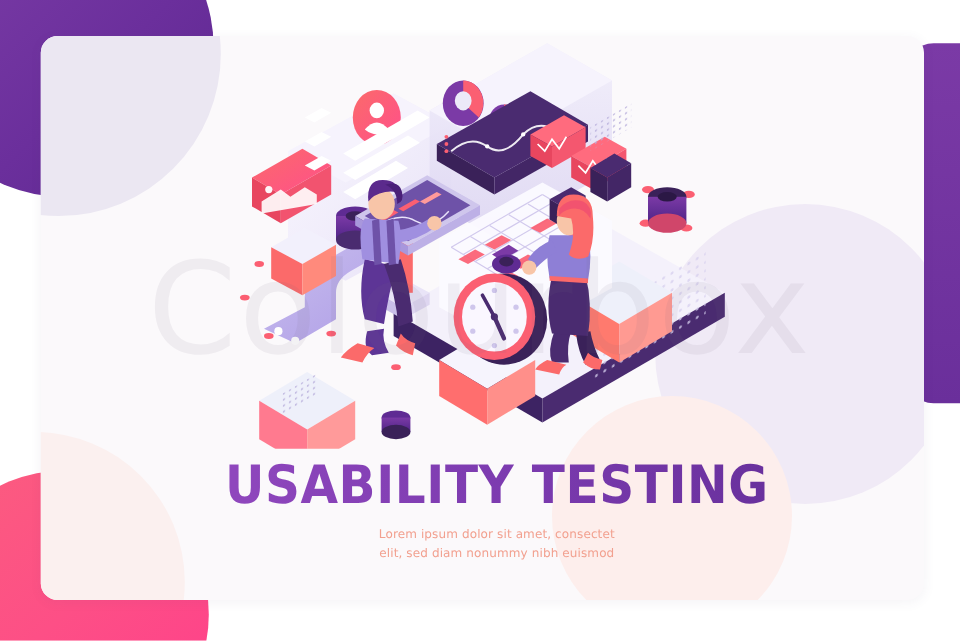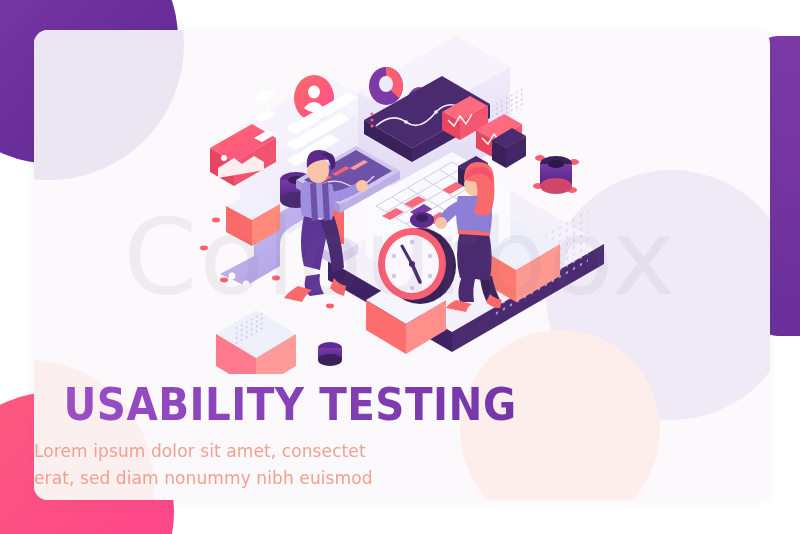--- a/index.html
+++ b/index.html
@@ -27,27 +27,27 @@
   
   #watermark{position:absolute;left:0;top:196px;width:800px;text-align:center;
     font-family:"DejaVu Sans",sans-serif;font-size:106px;font-weight:400;letter-spacing:2px;
     color:rgba(120,100,130,.085);user-select:none;pointer-events:none;z-index:40;}
 
   
   #illus{position:absolute;left:180px;top:34px;width:440px;height:340px;z-index:20;}
   #illus svg{display:block;}
 
   
-  #textblock{position:absolute;left:34px;top:382px;width:736px;text-align:left;z-index:45;}
+  #textblock{position:absolute;left:46px;top:382px;width:736px;text-align:center;z-index:45;}
   #title{font-family:"DejaVu Sans",sans-serif;font-size:44px;font-weight:700;letter-spacing:.5px;
     margin:0;line-height:1.04;
     background:linear-gradient(90deg,#9b4fc4 0%,#8c45bb 22%,#7a3aae 55%,#5f2b93 100%);
     -webkit-background-clip:text;background-clip:text;color:transparent;-webkit-text-fill-color:transparent;
     transform:scaleX(.92);transform-origin:center;}
-  #subtitle{margin:10px 0 0 0;font-family:"DejaVu Sans",sans-serif;font-size:17px;line-height:1.62;
+  #subtitle{margin:10px 0 0 0;font-family:"DejaVu Sans",sans-serif;font-size:10px;line-height:1.62;
     color:#f2a08f;letter-spacing:.1px;}
   #subtitle span{display:block;}
 </style>
 </head>
 <body>
 
 <div id="stage">
 
   <div class="blob" id="blob-topleft"></div>
   <div class="blob" id="blob-bottomleft"></div>
@@ -364,17 +364,17 @@
       <rect x="138" y="314" width="24" height="12" fill="url(#gPurp)"></rect>
       <ellipse cx="150" cy="326" rx="12" ry="6" fill="#3a2159"></ellipse>
     </g>
   </svg>
   </div>
 
   <div id="textblock">
     <h1 id="title">USABILITY TESTING</h1>
     <p id="subtitle">
       <span>Lorem ipsum dolor sit amet, consectet</span>
-      <span>erat, sed diam nonummy nibh euismod</span>
+      <span>elit, sed diam nonummy nibh euismod</span>
     </p>
   </div>
 
 </div>
 
 </body></html>

